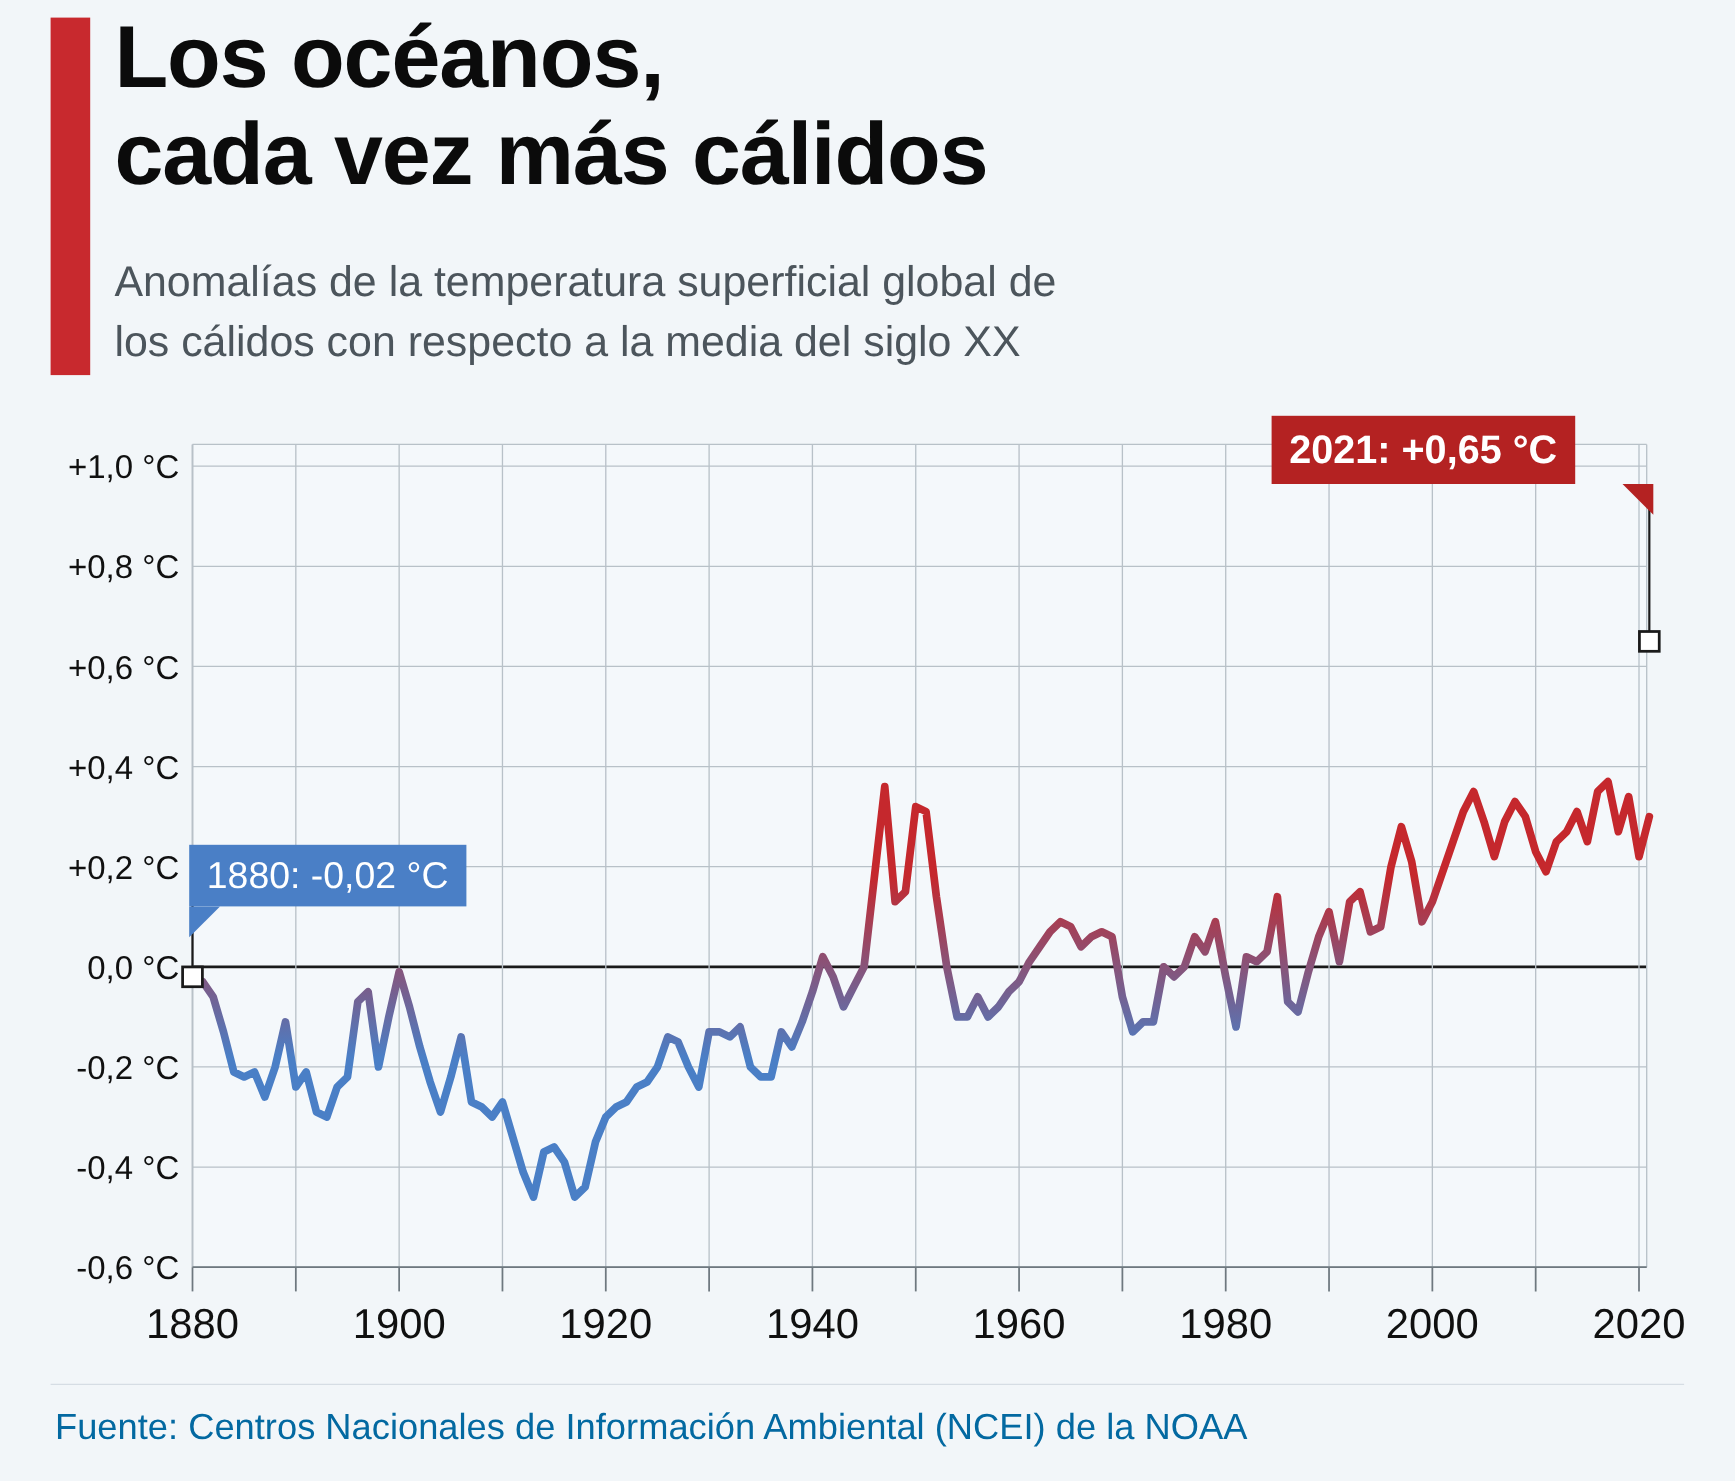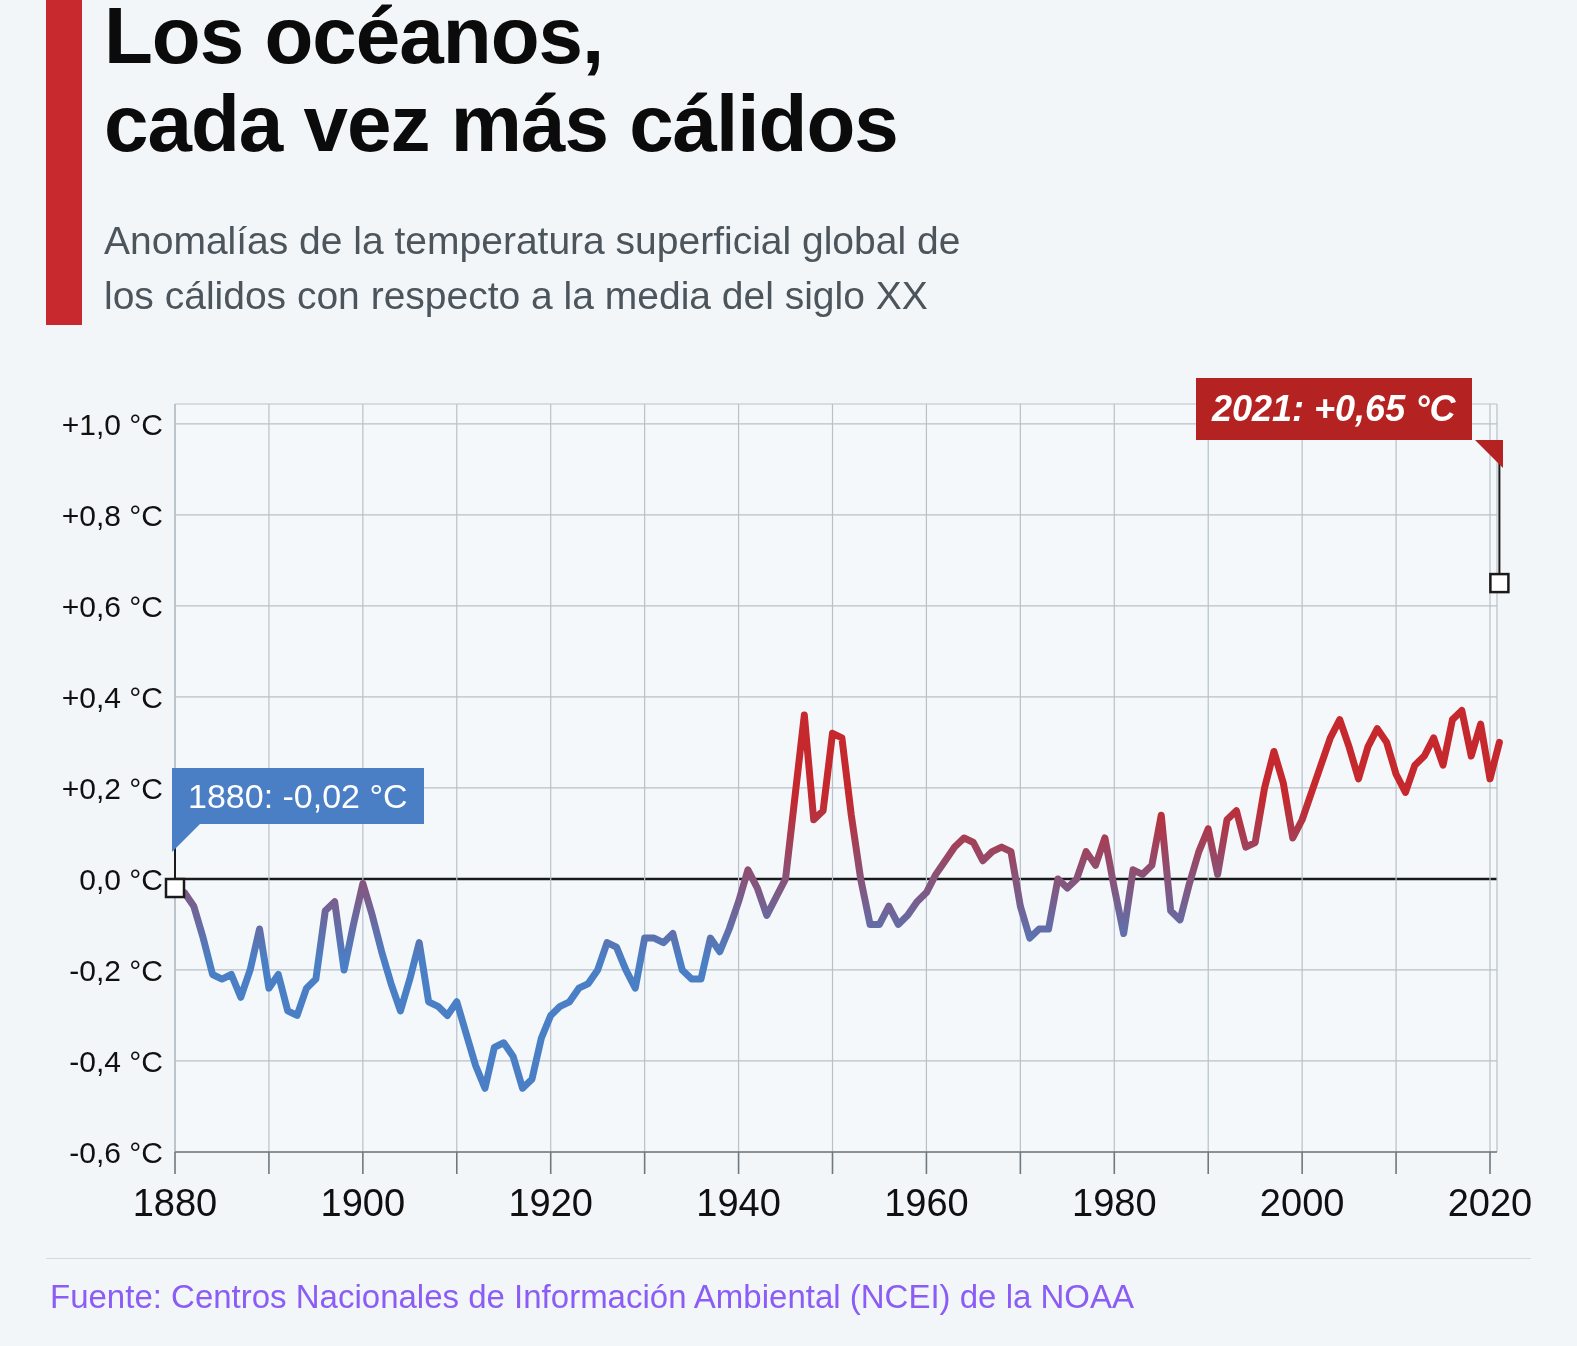--- a/index.html
+++ b/index.html
@@ -17,21 +17,21 @@
   #root {
     position: absolute;
     inset: 0;
     background: #f2f6f9;
   }
 
   
   .header {
     position: absolute;
     left: 0;
-    top: 0;
+    top: 16px;
     width: 1577px;
     height: 360px;
   }
   .accent-bar {
     position: absolute;
     left: 46px;
     top: 0px;
     width: 36px;
     height: 325px;
     background: #c8292e;
@@ -99,27 +99,26 @@
     box-sizing: border-box;
   }
   .callout-blue {
     left: 172px;
     top: 768px;
     height: 56px;
     background: #4a7fc6;
     text-align: right;
   }
   .callout-red {
-    left: 1196px;
+    left: 1156px;
     top: 378px;
     height: 62px;
     background: #b42222;
     font-weight: bold;
     font-size: 36px;
-    font-style: italic;
   }
   .tail {
     position: absolute;
     width: 0;
     height: 0;
   }
   .tail-blue {
     left: 172px;
     top: 824px;
     border-left: 28px solid #4a7fc6;
@@ -139,21 +138,21 @@
     top: 1258px;
     width: 1485px;
     height: 1px;
     background: #d3dbe2;
   }
   .source {
     position: absolute;
     left: 50px;
     top: 1278px;
     font-size: 33px;
-    color: #8b5cf6;
+    color: #0369a1;
     font-family: "Liberation Sans", sans-serif;
   }
 </style>
 </head>
 <body>
 
 <div id="root">
 
   <div class="header">
     <div class="accent-bar"></div>

